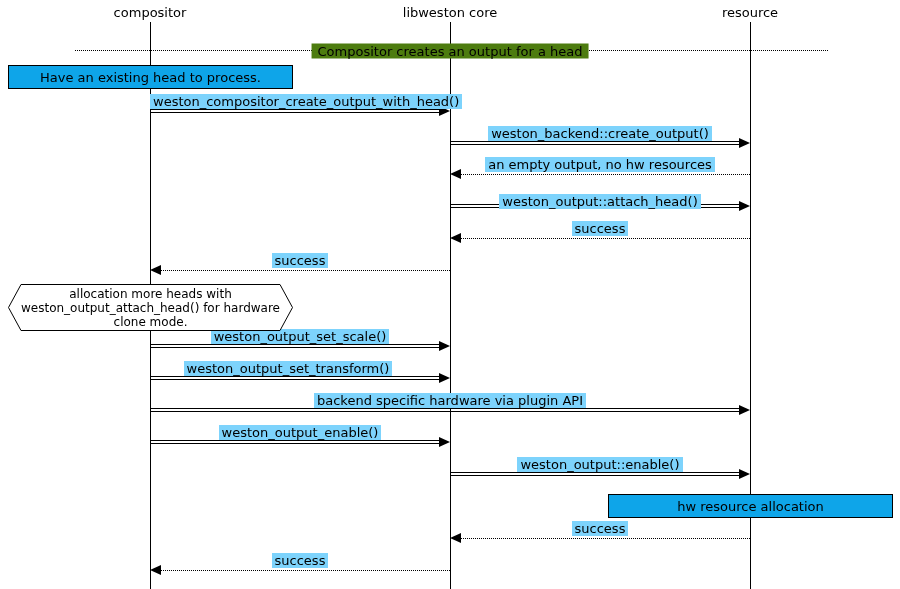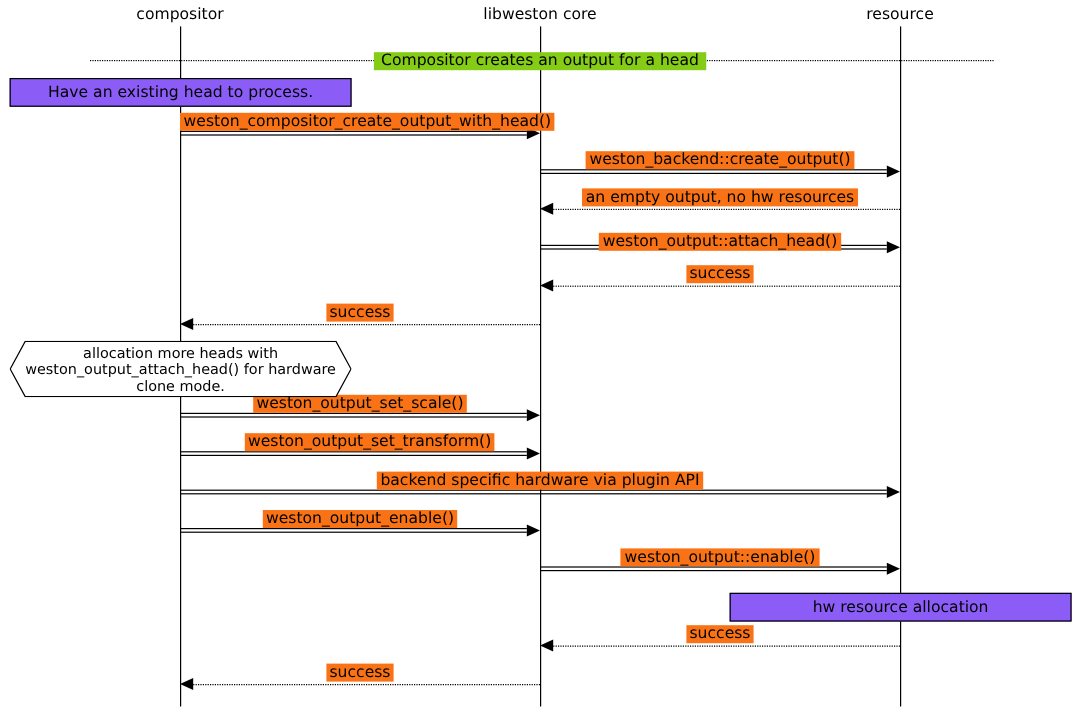--- a/index.html
+++ b/index.html
@@ -5,28 +5,28 @@
   * { margin:0; padding:0; box-sizing:border-box; }
   html,body { background:#ffffff; }
   .canvas {
     position:relative; width:900px; height:589px; background:#ffffff;
     font-family:"DejaVu Sans", "Liberation Sans", sans-serif;
     font-size:13px; color:#000; overflow:hidden;
   }
   .lifeline { position:absolute; width:1px; background:#000; top:22px; height:567px; }
   .ll-label { position:absolute; top:5px; transform:translateX(-50%); white-space:nowrap; }
   .divider-line { position:absolute; height:0; border-top:1px dotted #000; }
-  .divider-label { position:absolute; transform:translate(-50%,-50%); background:#84cc16; padding:0 6px; white-space:nowrap; }
+  .divider-label { position:absolute; transform:translate(-50%,-50%); background:#4d7c0f; padding:0 6px; white-space:nowrap; }
   .mlabel { position:absolute; text-align:center; height:15px; line-height:15px; }
-  .mlabel span { background:#f97316; padding:0 3px; white-space:nowrap; }
+  .mlabel span { background:#7dd3fc; padding:0 3px; white-space:nowrap; }
   .line-call { position:absolute; height:4px; border-top:1px solid #000; border-bottom:1px solid #000; }
   .line-ret { position:absolute; height:0; border-top:1px dotted #000; }
   .ah-r { position:absolute; width:0; height:0; border-top:5px solid transparent; border-bottom:5px solid transparent; border-left:11px solid #000; }
   .ah-l { position:absolute; width:0; height:0; border-top:5px solid transparent; border-bottom:5px solid transparent; border-right:11px solid #000; }
-  .note-rect { position:absolute; background:#8b5cf6; border:1px solid #000; display:flex; align-items:center; justify-content:center; text-align:center; }
+  .note-rect { position:absolute; background:#0ea5e9; border:1px solid #000; display:flex; align-items:center; justify-content:center; text-align:center; }
   .abox { position:absolute; }
   .abox svg { position:absolute; left:0; top:0; }
   .abox-text { position:absolute; left:12px; right:12px; top:0; bottom:0;
     display:flex; align-items:center; justify-content:center; text-align:center;
     white-space:pre-line; font-size:12px; line-height:14px; }
 </style>
 </head>
 <body>
 
 <div class="canvas">
@@ -80,21 +80,21 @@
 
   <div>
     <div class="line-call" style="left:150px;width:289px;top:344px"></div>
     <div class="ah-r" style="left:439px;top:341px"></div>
     <div class="mlabel" style="left:150px;width:300px;top:329px"><span>weston_output_set_scale()</span></div>
   </div>
 
   <div>
     <div class="line-call" style="left:150px;width:289px;top:376px"></div>
     <div class="ah-r" style="left:439px;top:373px"></div>
-    <div class="mlabel" style="left:158px;width:300px;top:361px"><span>weston_output_set_transform()</span></div>
+    <div class="mlabel" style="left:138px;width:300px;top:361px"><span>weston_output_set_transform()</span></div>
   </div>
 
   <div>
     <div class="line-call" style="left:150px;width:589px;top:408px"></div>
     <div class="ah-r" style="left:739px;top:405px"></div>
     <div class="mlabel" style="left:150px;width:600px;top:393px"><span>backend specific hardware via plugin API</span></div>
   </div>
 
   <div>
     <div class="line-call" style="left:150px;width:289px;top:440px"></div>

